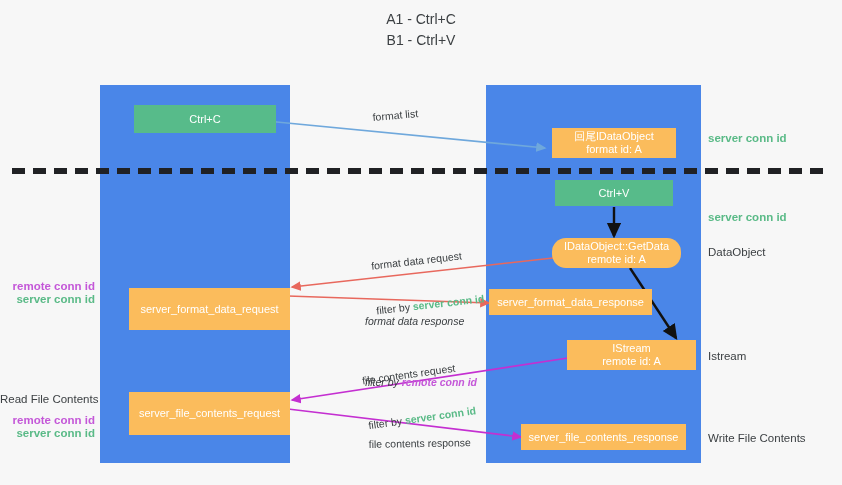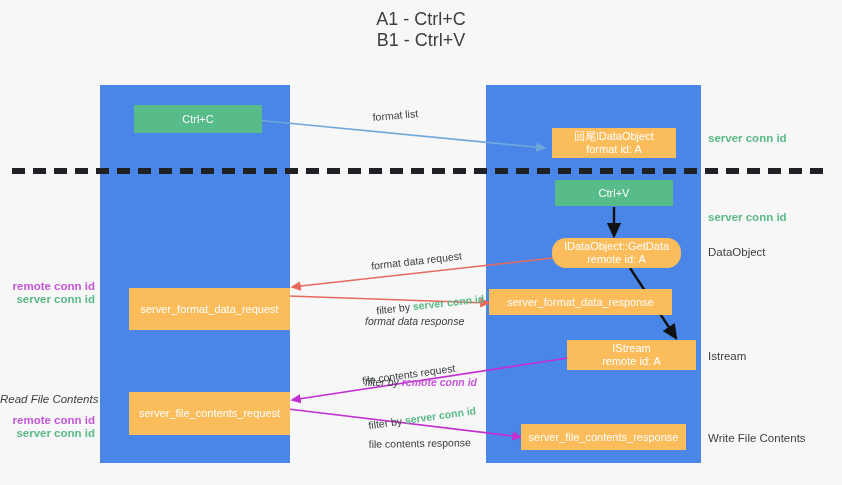--- a/index.html
+++ b/index.html
@@ -8,21 +8,21 @@
     background:#f7f7f7;
     font-family:"Liberation Sans","DejaVu Sans",sans-serif;
     position:relative;overflow:hidden;
     color:#3c4043;
   }
   #stage{position:absolute;left:0;top:0;width:842px;height:485px;}
 
   
   .title{
     position:absolute;left:0;top:9px;width:842px;
-    text-align:center;font-size:18px;line-height:21px;
+    text-align:center;font-size:14px;line-height:21px;
     color:#3c4043;white-space:pre;
   }
 
   
   .lane-head{
     position:absolute;text-align:center;font-size:11.5px;line-height:13.5px;
     color:#3c4043;white-space:pre;
   }
 
   
@@ -108,57 +108,57 @@
 
     <path d="M553,258 L292,287" stroke="#e8685d" stroke-width="1.6" fill="none" marker-end="url(#ah-red)"></path>
 
     <path d="M288,296 L489,303" stroke="#e8685d" stroke-width="1.6" fill="none" marker-end="url(#ah-red)"></path>
 
     <path d="M568,358 L292,400" stroke="#c42fd1" stroke-width="1.6" fill="none" marker-end="url(#ah-mag)"></path>
 
     <path d="M288,409 L521,437" stroke="#c42fd1" stroke-width="1.6" fill="none" marker-end="url(#ah-mag)"></path>
   </svg>
 
-  <div class="box green" style="left:134px;top:105px;width:128px;height:28px;">Ctrl+C</div>
+  <div class="box green" style="left:134px;top:105px;width:142px;height:28px;">Ctrl+C</div>
 
   <div class="box orange" style="left:129px;top:288px;width:161px;height:42px;">server_format_data_request</div>
 
   <div class="box orange" style="left:129px;top:392px;width:161px;height:43px;">server_file_contents_request</div>
 
   <div class="box orange" style="left:552px;top:128px;width:124px;height:30px;">回尾lDataObject
 format id: A</div>
 
   <div class="box green" style="left:555px;top:180px;width:118px;height:26px;">Ctrl+V</div>
 
   <div class="box orange" style="left:552px;top:238px;width:129px;height:30px;border-radius:14px;">IDataObject::GetData
 remote id: A</div>
 
   <div class="box orange" style="left:567px;top:340px;width:129px;height:30px;">IStream
 remote id: A</div>
 
-  <div class="box orange" style="left:489px;top:289px;width:183px;height:26px;">server_format_data_response</div>
+  <div class="box orange" style="left:489px;top:289px;width:163px;height:26px;">server_format_data_response</div>
 
   <div class="box orange" style="left:521px;top:424px;width:165px;height:26px;">server_file_contents_response</div>
 
   <div class="divider"></div>
 
   <div class="side-label right green-t" style="left:708px;top:131px;">server conn id</div>
 
   <div class="side-label right green-t" style="left:708px;top:210px;">server conn id</div>
 
   <div class="side-label right plain-t" style="left:708px;top:245px;">DataObject</div>
 
   <div class="side-label right plain-t" style="left:708px;top:349px;">Istream</div>
 
   <div class="side-label right plain-t" style="left:708px;top:431px;">Write File Contents</div>
 
   <div class="side-label left purple-t" style="left:0px;top:279px;width:95px;">remote conn id</div>
   <div class="side-label left green-t" style="left:0px;top:292px;width:95px;">server conn id</div>
 
-  <div class="side-label left plain-t" style="left:0px;top:392px;width:98px;font-style:italic;">Read File Contents</div>
+  <div class="side-label left plain-t" style="left:0px;top:392px;width:98px;">Read File Contents</div>
   <div class="side-label left purple-t" style="left:0px;top:413px;width:95px;">remote conn id</div>
   <div class="side-label left green-t" style="left:0px;top:426px;width:95px;">server conn id</div>
 
   <div class="ann" style="left:372px;top:110px;transform:rotate(-5deg);transform-origin:left top;">format list</div>
 
   <div class="ann" style="left:367px;top:229px;transform:rotate(-6.5deg);transform-origin:left top;">
     <div>format data request</div>
     <div><span>filter by </span><span class="g">server conn id</span></div>
   </div>
 

